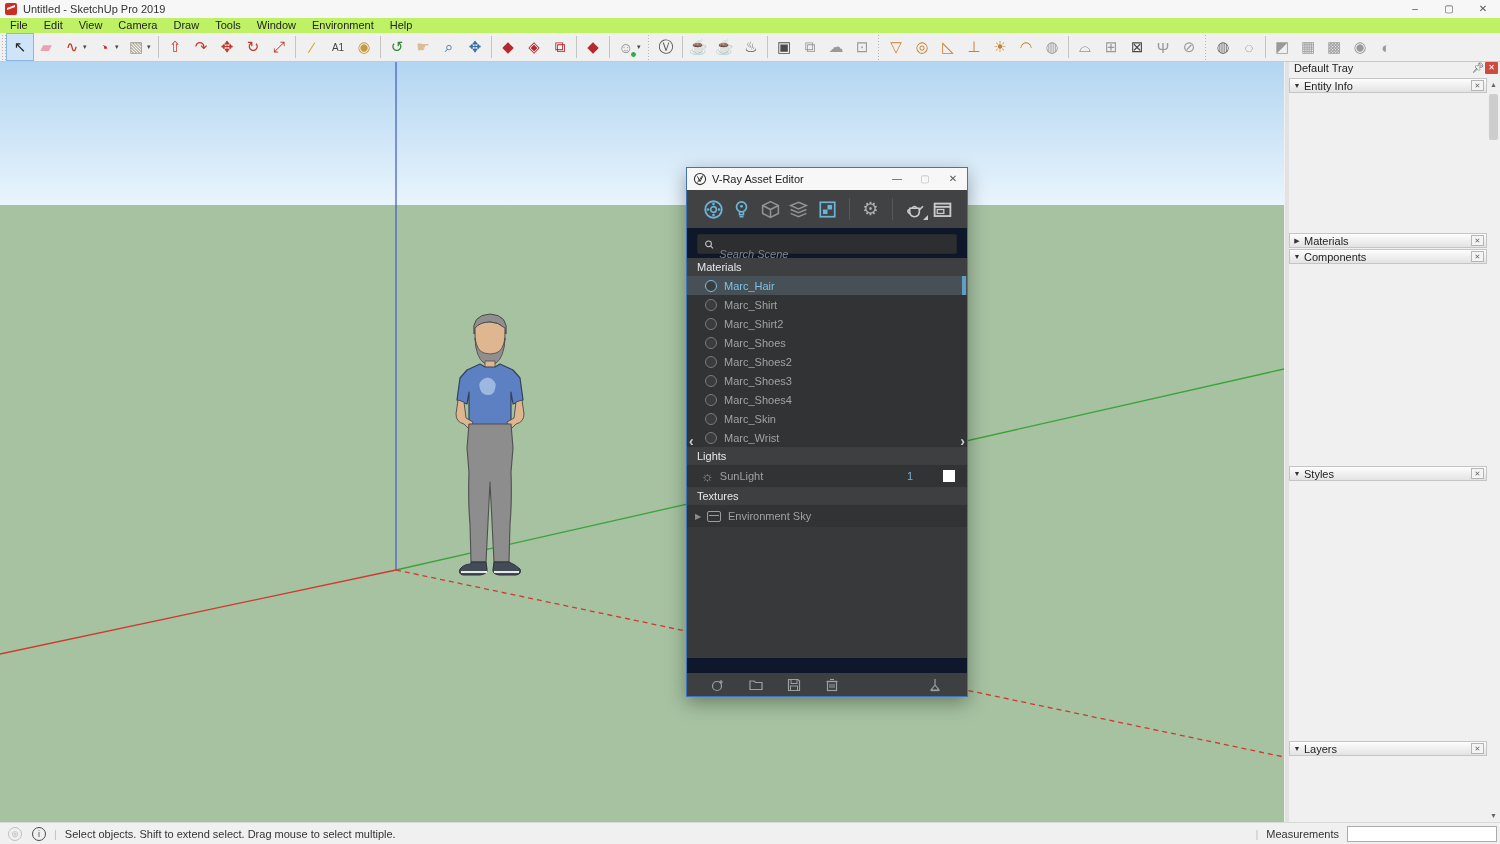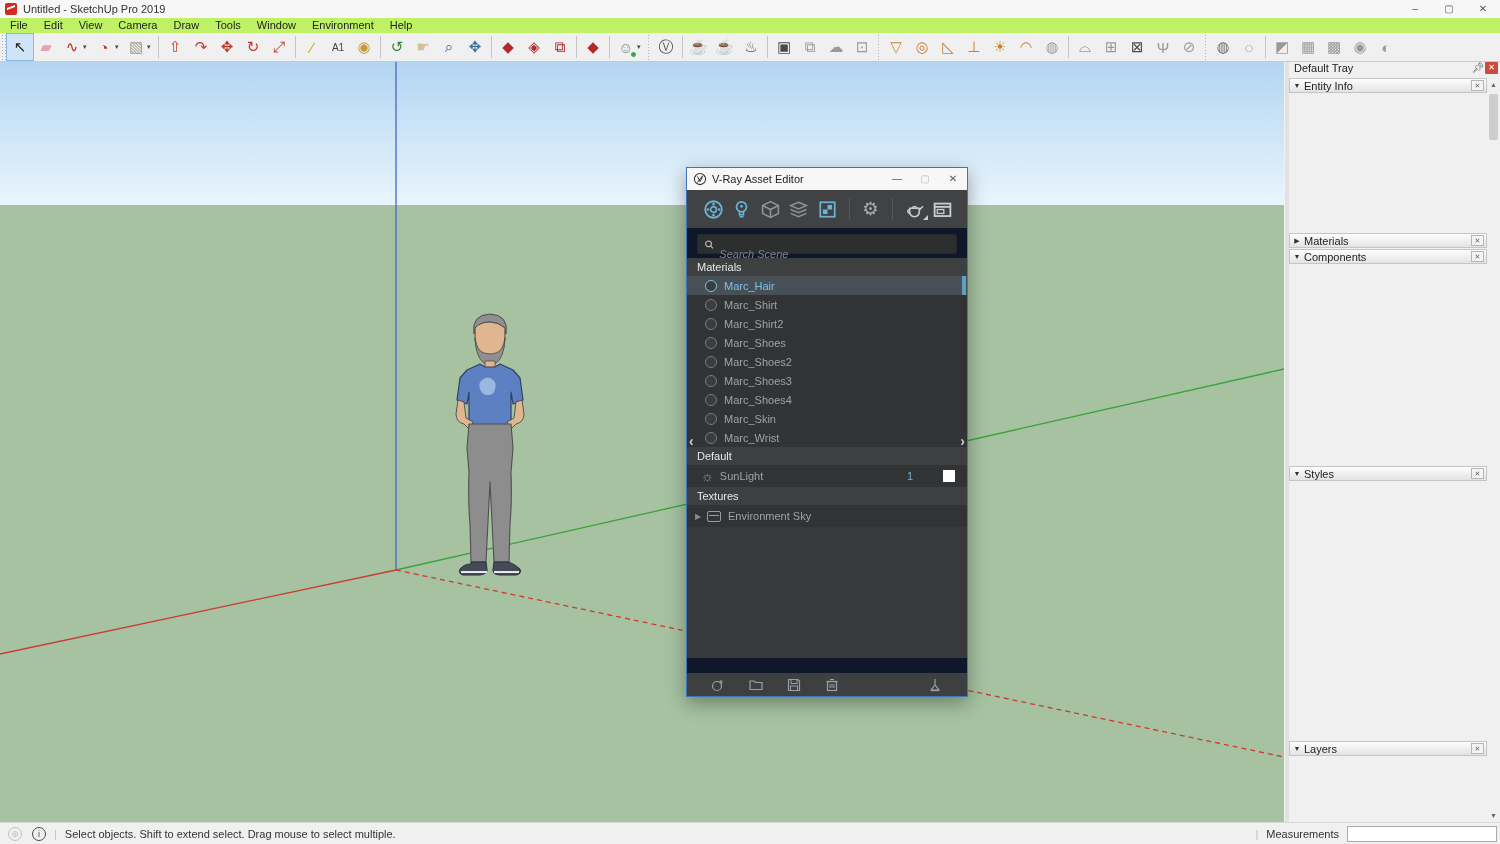--- a/index.html
+++ b/index.html
@@ -348,21 +348,21 @@
         <div class="v-row">
           <span class="mat-ic"></span>
           <span>Marc_Skin</span>
         </div>
         <div class="v-row">
           <span class="mat-ic"></span>
           <span>Marc_Wrist</span>
         </div>
         <div class="v-scroll"></div>
       </div>
-    <div class="v-sec">Default</div>
+    <div class="v-sec">Lights</div>
     <div class="l-row">
       <span class="sun">☼</span>
       <span>SunLight</span>
       <span class="l-val">1</span>
       <span class="l-sw"></span>
     </div>
     <div class="v-sec">Textures</div>
     <div class="t-row">
       <span class="t-exp">▶</span>
       <span class="t-ic"></span>

